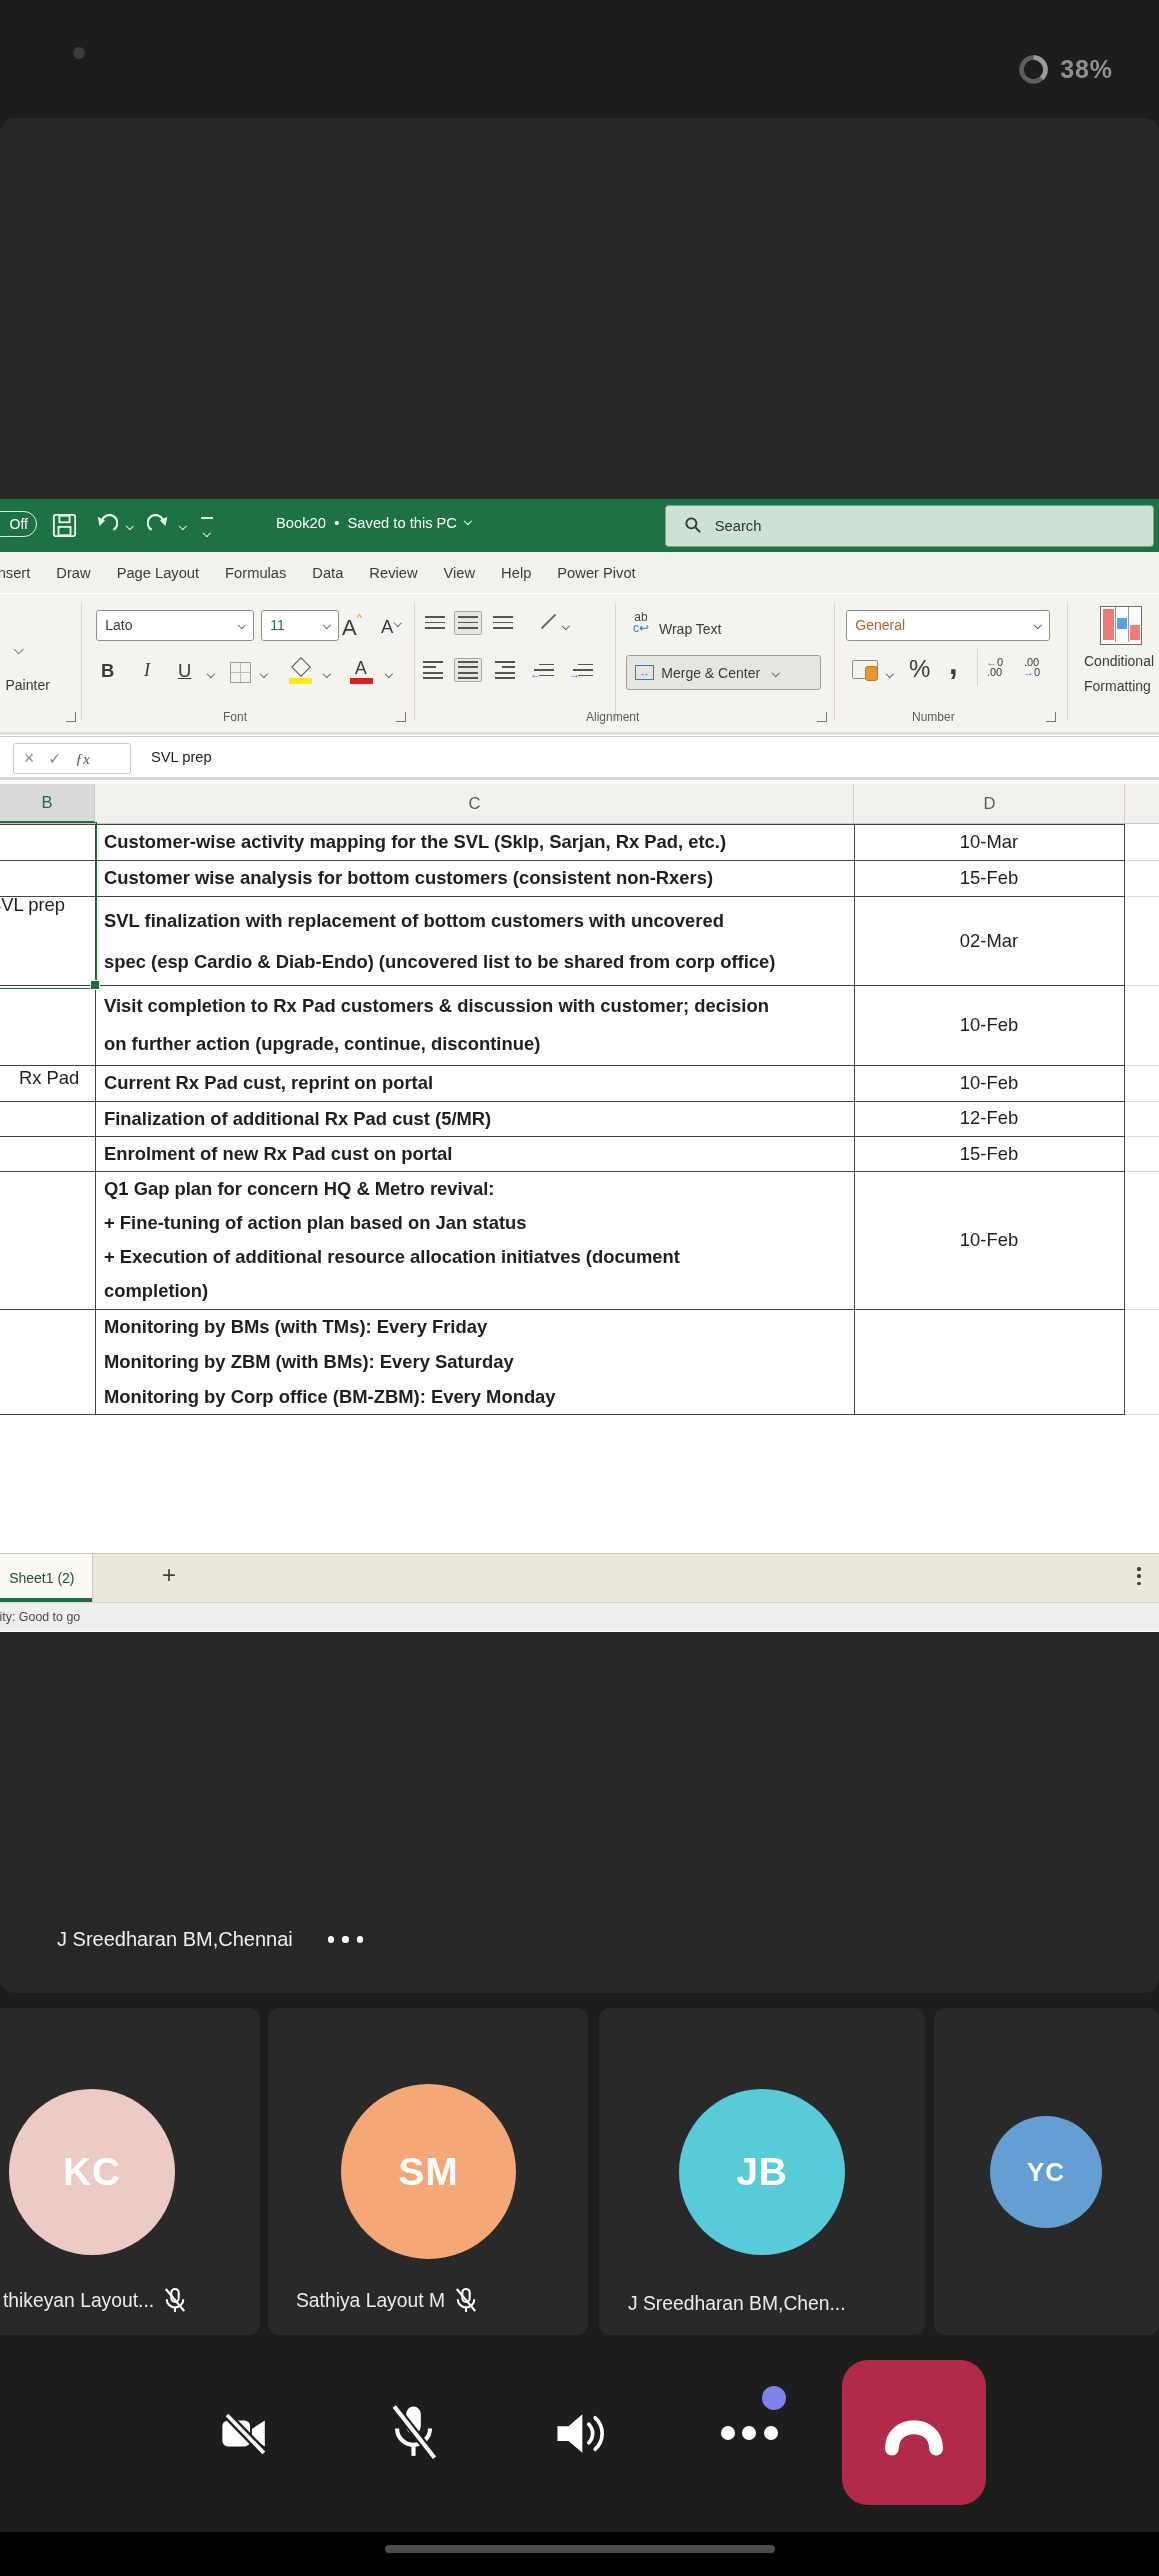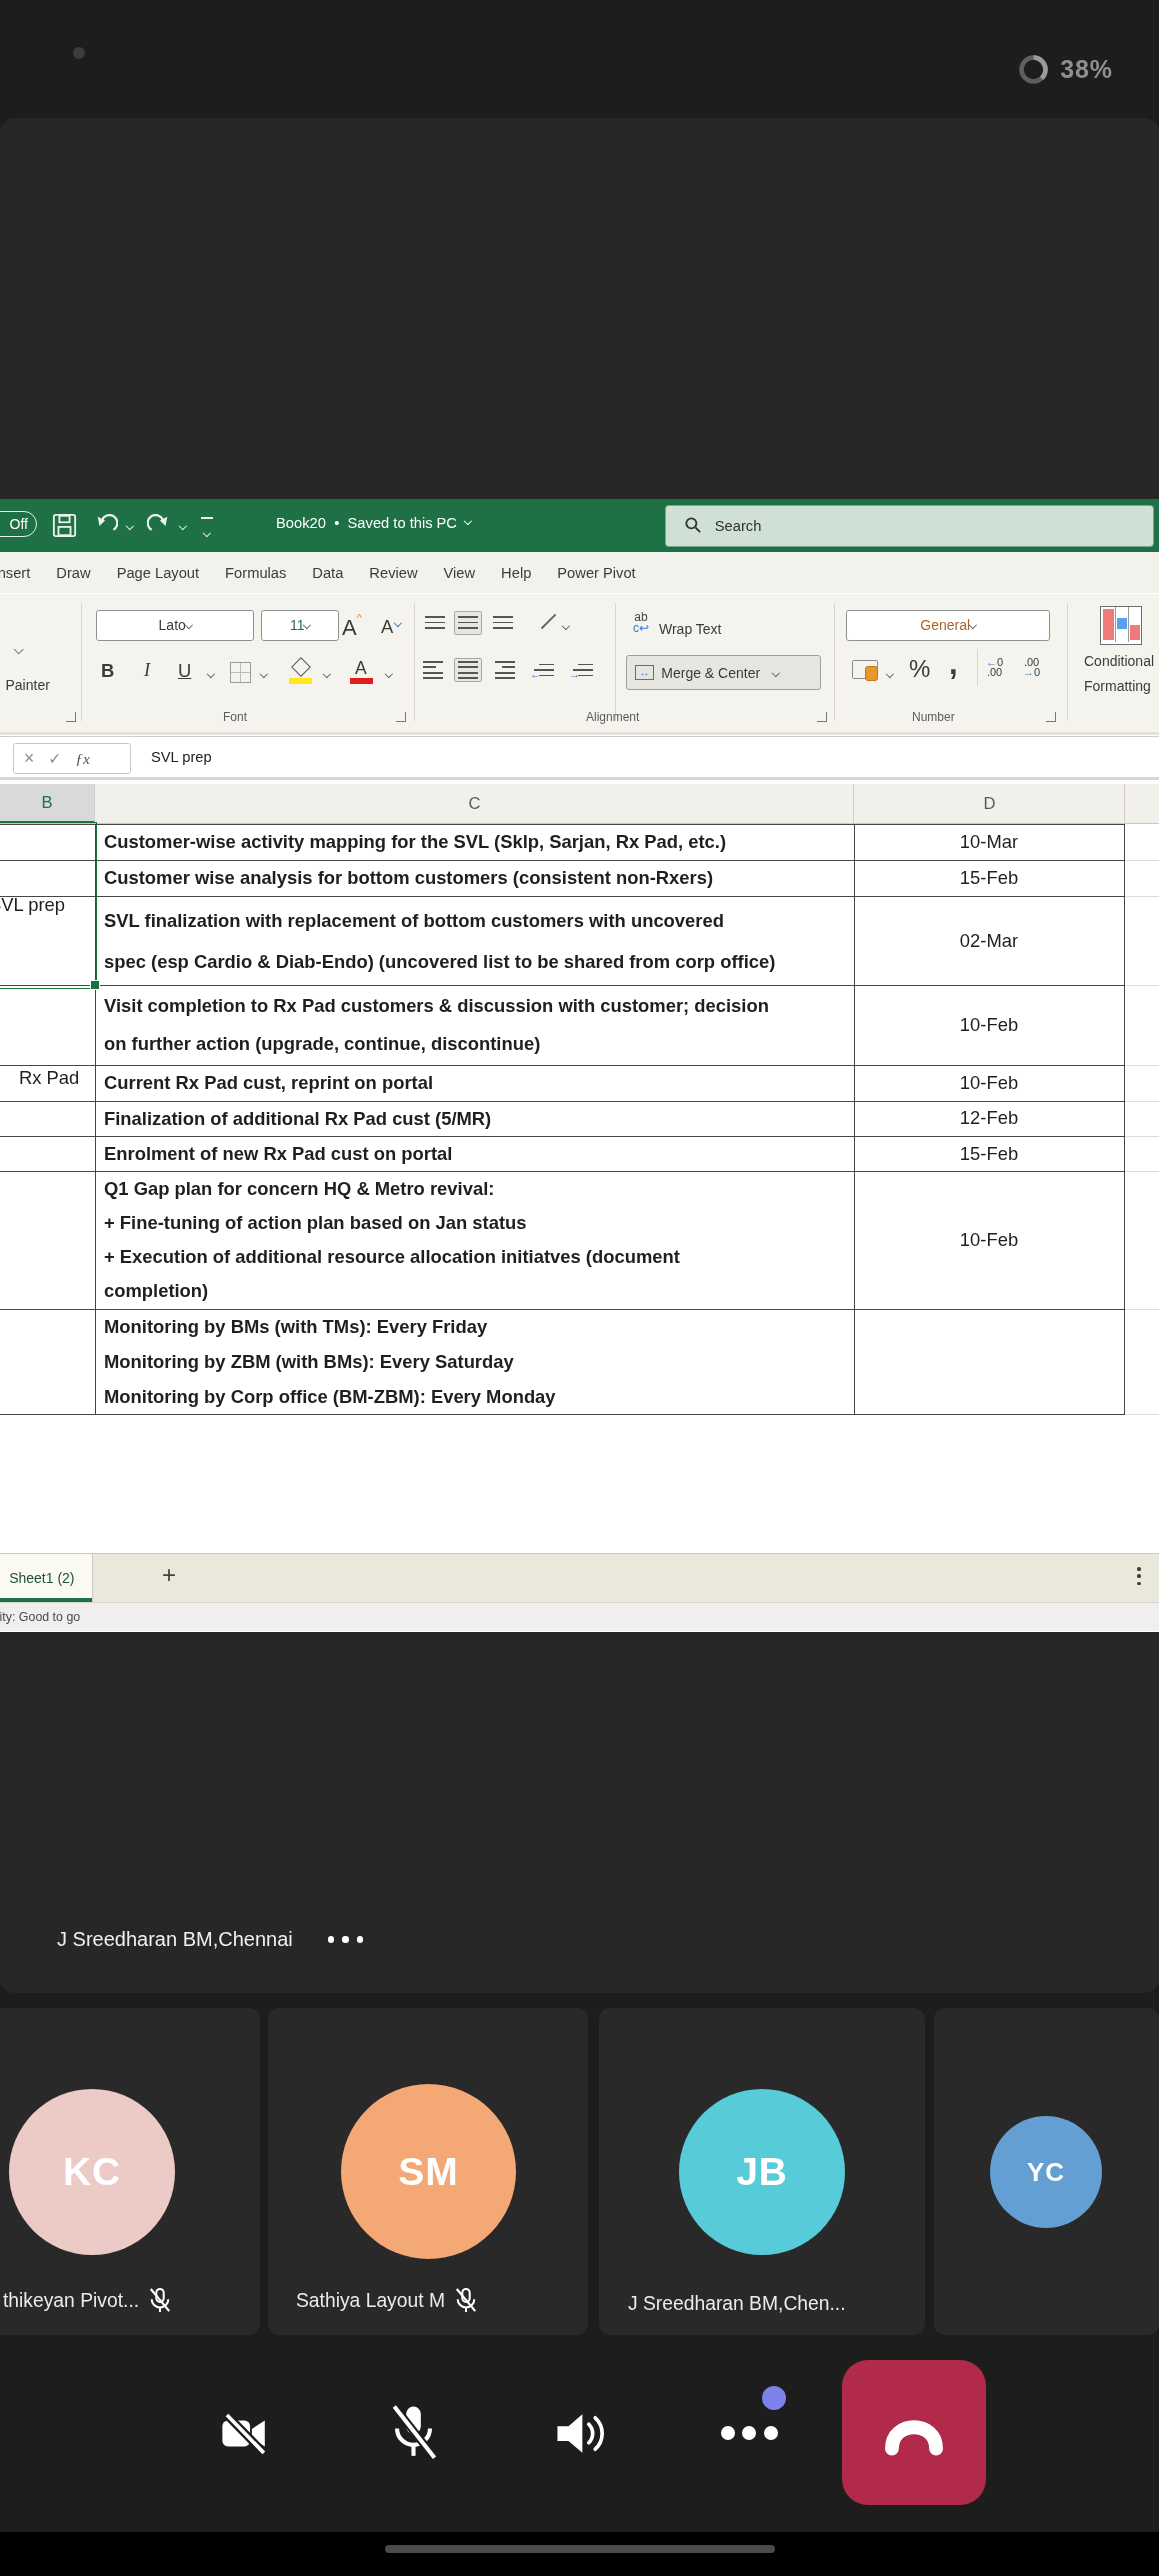--- a/index.html
+++ b/index.html
@@ -30,21 +30,21 @@
     border:0.9px solid #7fa28d;border-radius:3.7px;display:flex;align-items:center;box-sizing:border-box;padding-left:18.4px;gap:12px;}
   .searchbox span{font-size:14.7px;color:#2f2f2f;}
 
   .menubar{position:absolute;left:0;top:53px;width:1159px;height:41px;background:#f3f1eb;
     display:flex;align-items:center;gap:26px;font-size:14.7px;color:#3c3c3c;}
   .menubar .mi:first-child{margin-left:-6.4px;}
   .mi{white-space:nowrap;}
 
   .ribbon{position:absolute;left:0;top:95px;width:1159px;height:138px;background:#f5f3ee;border-bottom:3.7px solid #e3e1da;box-sizing:content-box;}
   .combo{position:absolute;background:#fff;border:0.9px solid #8f8f8f;border-radius:2.8px;height:31px;
-    display:flex;align-items:center;justify-content:center;box-sizing:border-box;padding:0 8.3px;font-size:14px;color:#3b3b3b;}
+    display:flex;align-items:center;justify-content:space-between;box-sizing:border-box;padding:0 8.3px;font-size:14px;color:#3b3b3b;}
   .vdiv{position:absolute;top:9.2px;height:118px;width:0.9px;background:#d8d5ce;}
   .grp-label{position:absolute;top:116px;font-size:12px;color:#5d5d5d;}
   .launcher{position:absolute;top:118px;width:9.2px;height:9.2px;border-right:1.8px solid #777;border-bottom:1.8px solid #777;}
   .ric{position:absolute;color:#3b3b3b;}
   .bars{position:absolute;width:28px;height:24px;display:flex;flex-direction:column;justify-content:center;gap:3.7px;align-items:center;padding:1.8px;box-sizing:border-box;}
   .bars i{display:block;height:1.8px;background:#555;width:20px;}
   .bars.l i:nth-child(2),.bars.r i:nth-child(2){width:13px;}
   .bars.l{align-items:flex-start}.bars.r{align-items:flex-end}
   .bars.sel{border:0.9px solid #a9a7a2;background:#e8e6e1;border-radius:1.8px;}
   .colorbar{position:absolute;height:6.4px;width:23px;}
@@ -432,21 +432,21 @@
     <span class="hdots">
         <i></i>
         <i></i>
         <i></i>
       </span>
   </div>
 
   <div class="tile" style="left:-63px;width:323px">
     <div class="avatar" style="left:72px;top:81px;width:166px;height:166px;background:#eccac6;font-size:39px">KC</div>
     <div class="tile-name" style="left:66px">
-      <span>thikeyan Pivot...</span>
+      <span>thikeyan Layout...</span>
       <svg width="24" height="28" viewBox="0 0 26 30">
         <rect x="9" y="2" width="8" height="14" rx="4" fill="none" stroke="#fff" stroke-width="2.2"></rect>
         <path d="M4 13 a9 9 0 0 0 18 0" fill="none" stroke="#fff" stroke-width="2.2"></path>
         <line x1="13" y1="22" x2="13" y2="27" stroke="#fff" stroke-width="2.2"></line>
         <line x1="3" y1="2" x2="23" y2="26" stroke="#fff" stroke-width="2.4"></line>
       </svg>
     </div>
   </div>
   <div class="tile" style="left:268px;width:320px">
     <div class="avatar" style="left:73px;top:76px;width:175px;height:175px;background:#f3a876;font-size:39px">SM</div>

